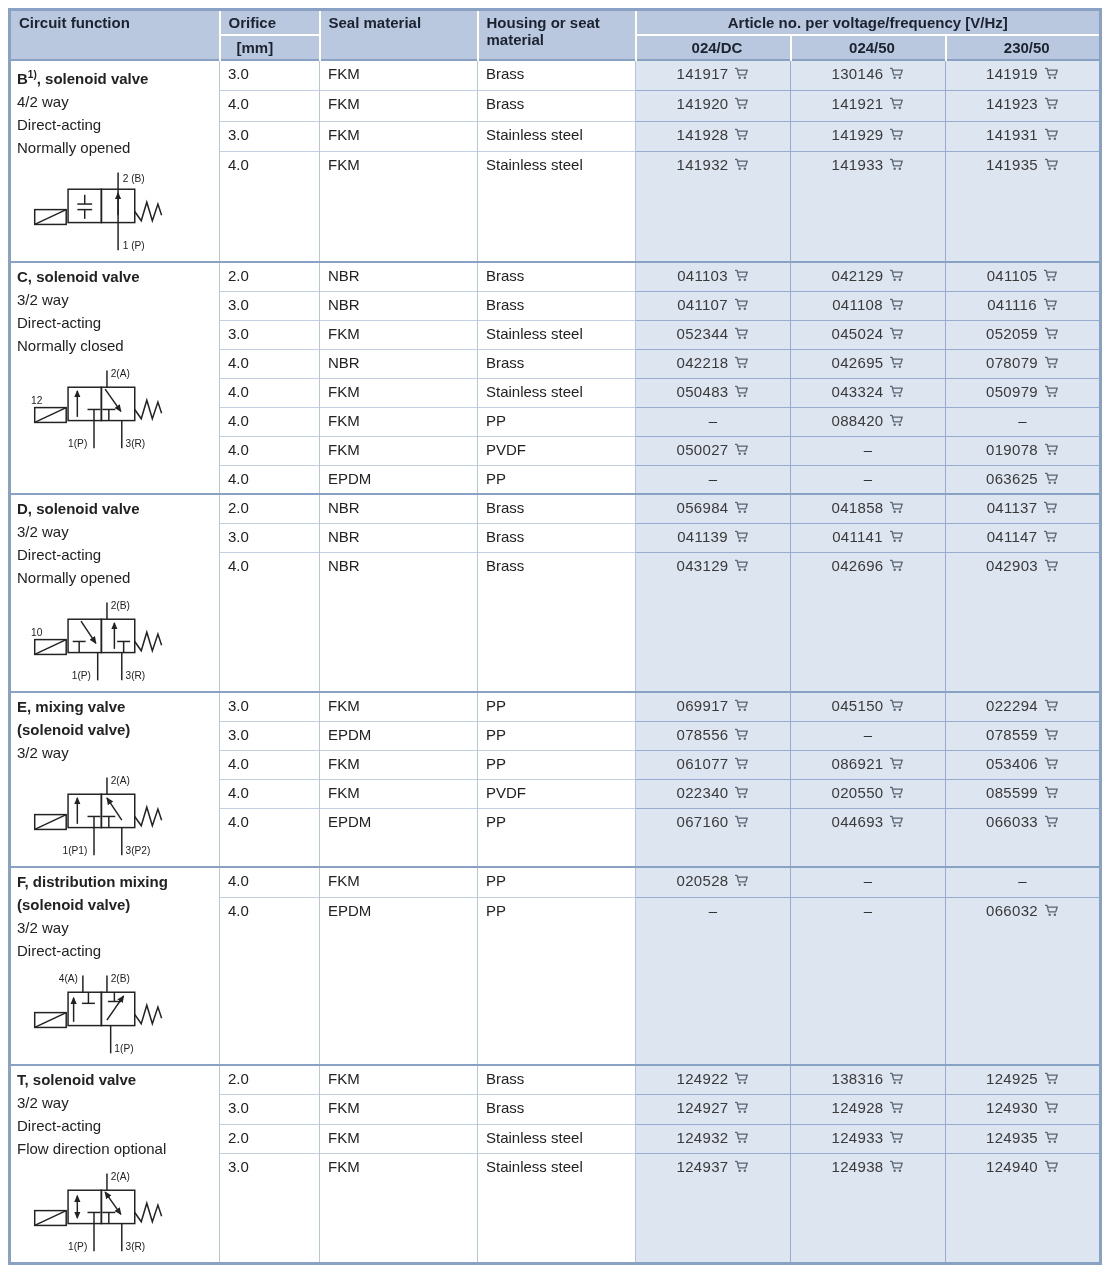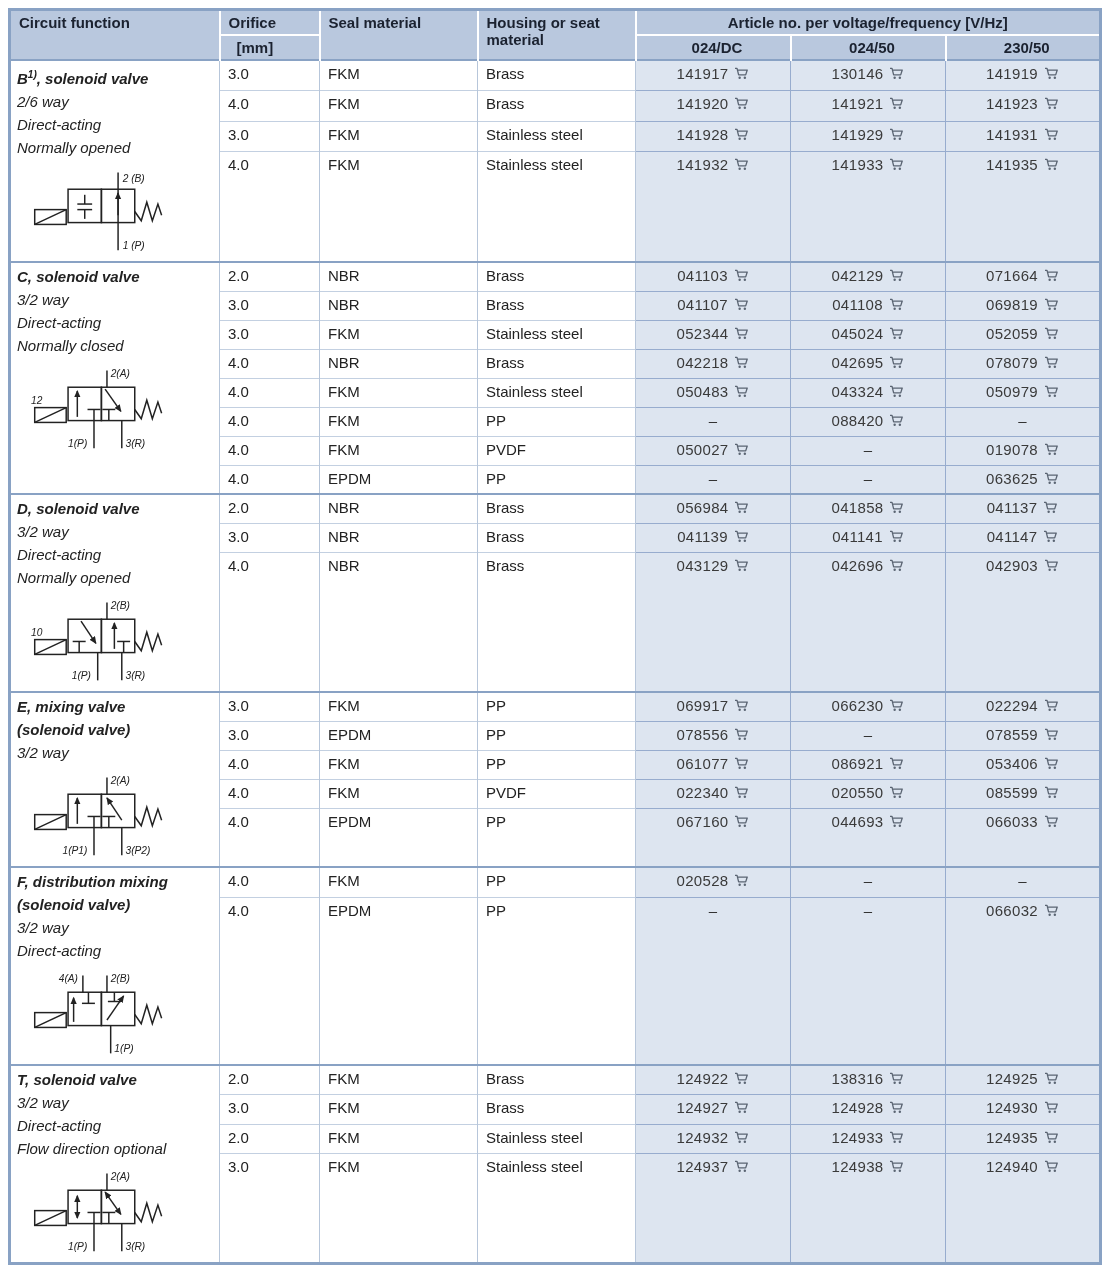--- a/index.html
+++ b/index.html
@@ -8,21 +8,21 @@
   table.valve{border-collapse:collapse;table-layout:fixed;width:1091px;border:3px solid #89a2c4;}
   table.valve td, table.valve th{box-sizing:border-box;}
   thead th{background:#b9c8de;color:#1b2230;font-size:15px;font-weight:bold;text-align:left;
     vertical-align:top;padding:3px 8px;border:0;border-right:2px solid #fff;border-bottom:2px solid #fff;}
   tr.h1 th{height:25px;}
   tr.h2 th{height:25px;border-bottom:0;padding-left:16px;}
   th.nb{border-bottom:0;}
   th.center{text-align:center;margin-top:12px;}
   tbody td{font-size:15px;color:#222;vertical-align:top;padding:4px 8px 0 8px;}
   td.plain{background:#fff;border-right:1px solid #b7c6da;border-top:1px solid #c3d0e1;}
-  td.cf{background:#fff;border-right:1px solid #b7c6da;padding:2px 6px 0 6px;font-style:italic;}
+  td.cf{background:#fff;border-right:1px solid #b7c6da;padding:2px 6px 0 6px;}
   td.art{background:#dde5f0;border:1.5px solid #97acce;text-align:center;padding:4px 2px 0 2px;white-space:nowrap;}
   tr.group-start td{border-top:2px solid #89a2c4;}
   .cf div{line-height:23px;}
   .gtitle{font-weight:bold;}
   .gtitle sup{font-size:10px;}
   .artnum{color:#3a3a3a;letter-spacing:.3px;}
   .dash{color:#333;}
   .cart{margin-left:6px;vertical-align:-1px;}
   .diagwrap{margin-top:8px;margin-left:2px;}
   .dln{stroke:#222;stroke-width:1.6px;fill:none;}
@@ -54,21 +54,21 @@
         <th>[mm]</th>
         <th class="center">024/DC</th>
         <th class="center">024/50</th>
         <th class="center">230/50</th>
       </tr>
     </thead>
     <tbody>
         <tr class="group-start" style="height: 29px;">
           <td class="cf" rowspan="4">
             <div class="gtitle"><span>B</span><sup>1)</sup><span>, solenoid valve</span></div>
-            <div>2/6 way</div>
+            <div>4/2 way</div>
             <div>Direct-acting</div>
             <div>Normally opened</div>
             <div class="diagwrap"><svg width="175" height="88" viewBox="0 0 175 95">
                 <defs>
                   <marker id="ahB" markerWidth="9" markerHeight="8" refX="7" refY="3.5" orient="auto-start-reverse" markerUnits="userSpaceOnUse">
                     <path d="M0,0L8,3.5L0,7Z" fill="#222"></path>
                   </marker>
                 </defs>
                 <rect x="10" y="46" width="34" height="16" class="dln"></rect>
                 <line x1="10" y1="62" x2="44" y2="46" class="dln"></line>
@@ -202,41 +202,41 @@
           <td class="art"><span class="artnum">041103</span><svg class="cart" width="15" height="13" viewBox="0 0 16 14">
               <path d="M1 1.5h2.2l1.7 7h7.6l1.7-5.2H4.3" fill="none" stroke="#5a6472" stroke-width="1.4" stroke-linejoin="round"></path>
               <circle cx="6" cy="11.6" r="1.3" fill="#5a6472"></circle>
               <circle cx="11.6" cy="11.6" r="1.3" fill="#5a6472"></circle>
             </svg></td>
           <td class="art"><span class="artnum">042129</span><svg class="cart" width="15" height="13" viewBox="0 0 16 14">
               <path d="M1 1.5h2.2l1.7 7h7.6l1.7-5.2H4.3" fill="none" stroke="#5a6472" stroke-width="1.4" stroke-linejoin="round"></path>
               <circle cx="6" cy="11.6" r="1.3" fill="#5a6472"></circle>
               <circle cx="11.6" cy="11.6" r="1.3" fill="#5a6472"></circle>
             </svg></td>
-          <td class="art"><span class="artnum">071664</span><svg class="cart" width="15" height="13" viewBox="0 0 16 14">
+          <td class="art"><span class="artnum">041105</span><svg class="cart" width="15" height="13" viewBox="0 0 16 14">
               <path d="M1 1.5h2.2l1.7 7h7.6l1.7-5.2H4.3" fill="none" stroke="#5a6472" stroke-width="1.4" stroke-linejoin="round"></path>
               <circle cx="6" cy="11.6" r="1.3" fill="#5a6472"></circle>
               <circle cx="11.6" cy="11.6" r="1.3" fill="#5a6472"></circle>
             </svg></td>
         </tr>
         <tr style="height: 29px;">
           <td class="plain">3.0</td>
           <td class="plain">NBR</td>
           <td class="plain">Brass</td>
           <td class="art"><span class="artnum">041107</span><svg class="cart" width="15" height="13" viewBox="0 0 16 14">
               <path d="M1 1.5h2.2l1.7 7h7.6l1.7-5.2H4.3" fill="none" stroke="#5a6472" stroke-width="1.4" stroke-linejoin="round"></path>
               <circle cx="6" cy="11.6" r="1.3" fill="#5a6472"></circle>
               <circle cx="11.6" cy="11.6" r="1.3" fill="#5a6472"></circle>
             </svg></td>
           <td class="art"><span class="artnum">041108</span><svg class="cart" width="15" height="13" viewBox="0 0 16 14">
               <path d="M1 1.5h2.2l1.7 7h7.6l1.7-5.2H4.3" fill="none" stroke="#5a6472" stroke-width="1.4" stroke-linejoin="round"></path>
               <circle cx="6" cy="11.6" r="1.3" fill="#5a6472"></circle>
               <circle cx="11.6" cy="11.6" r="1.3" fill="#5a6472"></circle>
             </svg></td>
-          <td class="art"><span class="artnum">069819</span><svg class="cart" width="15" height="13" viewBox="0 0 16 14">
+          <td class="art"><span class="artnum">041116</span><svg class="cart" width="15" height="13" viewBox="0 0 16 14">
               <path d="M1 1.5h2.2l1.7 7h7.6l1.7-5.2H4.3" fill="none" stroke="#5a6472" stroke-width="1.4" stroke-linejoin="round"></path>
               <circle cx="6" cy="11.6" r="1.3" fill="#5a6472"></circle>
               <circle cx="11.6" cy="11.6" r="1.3" fill="#5a6472"></circle>
             </svg></td>
         </tr>
         <tr style="height: 29px;">
           <td class="plain">3.0</td>
           <td class="plain">FKM</td>
           <td class="plain">Stainless steel</td>
           <td class="art"><span class="artnum">052344</span><svg class="cart" width="15" height="13" viewBox="0 0 16 14">
@@ -457,21 +457,21 @@
               </svg></div>
           </td>
           <td class="plain">3.0</td>
           <td class="plain">FKM</td>
           <td class="plain">PP</td>
           <td class="art"><span class="artnum">069917</span><svg class="cart" width="15" height="13" viewBox="0 0 16 14">
               <path d="M1 1.5h2.2l1.7 7h7.6l1.7-5.2H4.3" fill="none" stroke="#5a6472" stroke-width="1.4" stroke-linejoin="round"></path>
               <circle cx="6" cy="11.6" r="1.3" fill="#5a6472"></circle>
               <circle cx="11.6" cy="11.6" r="1.3" fill="#5a6472"></circle>
             </svg></td>
-          <td class="art"><span class="artnum">066230</span><svg class="cart" width="15" height="13" viewBox="0 0 16 14">
+          <td class="art"><span class="artnum">045150</span><svg class="cart" width="15" height="13" viewBox="0 0 16 14">
               <path d="M1 1.5h2.2l1.7 7h7.6l1.7-5.2H4.3" fill="none" stroke="#5a6472" stroke-width="1.4" stroke-linejoin="round"></path>
               <circle cx="6" cy="11.6" r="1.3" fill="#5a6472"></circle>
               <circle cx="11.6" cy="11.6" r="1.3" fill="#5a6472"></circle>
             </svg></td>
           <td class="art"><span class="artnum">022294</span><svg class="cart" width="15" height="13" viewBox="0 0 16 14">
               <path d="M1 1.5h2.2l1.7 7h7.6l1.7-5.2H4.3" fill="none" stroke="#5a6472" stroke-width="1.4" stroke-linejoin="round"></path>
               <circle cx="6" cy="11.6" r="1.3" fill="#5a6472"></circle>
               <circle cx="11.6" cy="11.6" r="1.3" fill="#5a6472"></circle>
             </svg></td>
         </tr>

